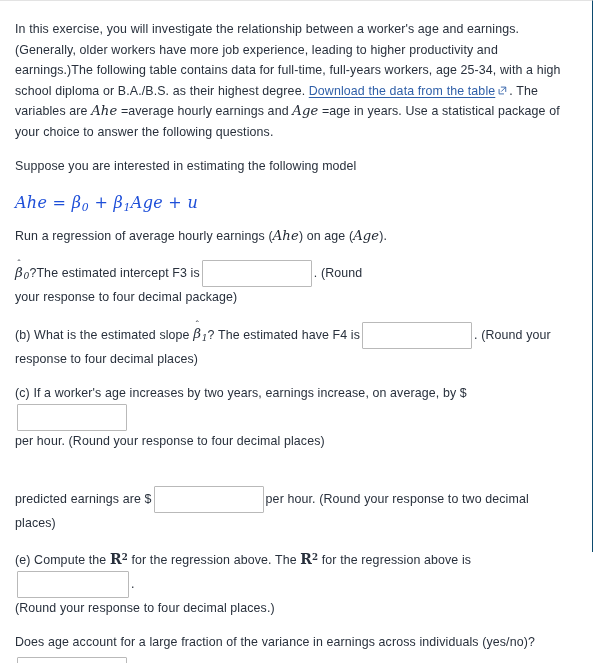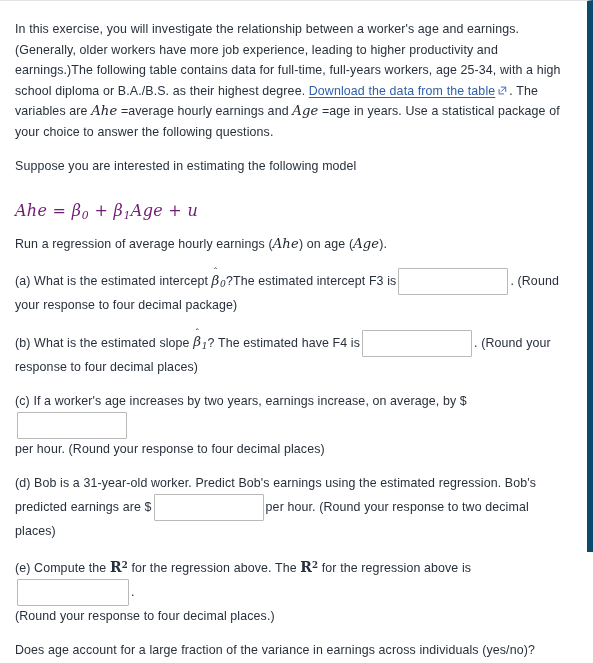--- a/index.html
+++ b/index.html
@@ -13,48 +13,48 @@
     font-family: "Liberation Sans", sans-serif;
     color: #28303c;
     overflow: hidden;
   }
   #page {
     position: relative;
     width: 593px;
     height: 552px;
     box-sizing: border-box;
     border-top: 1px solid #e3e3e3;
-    border-right: 6px solid #0c4a6e;
+    border-right: 1px solid #0c4a6e;
     background: #fff;
   }
   .content {
     padding: 18px 20px 0 15px;
   }
   p.para {
     margin: 0 0 14px 0;
     font-size: 12.4px;
     line-height: 20.5px;
     color: #28303c;
     letter-spacing: 0.01em;
   }
-  p.tight { margin-bottom: 24px; }
+  p.tight { margin-bottom: 16px; }
   .q { margin-bottom: 16px; }
   .math {
     font-family: "DejaVu Serif", "Liberation Serif", serif;
     font-style: italic;
     font-size: 13.2px;
     color: #1b232e;
     white-space: nowrap;
   }
   .eqline {
     margin: 2px 0 12px 0;
     font-family: "DejaVu Serif", "Liberation Serif", serif;
     font-style: italic;
     font-size: 16px;
-    color: #701a75;
+    color: #1d4ed8;
     letter-spacing: 0.3px;
   }
   .eqline .op { font-style: normal; }
   sub.s {
     font-size: 0.68em;
     font-style: italic;
     vertical-align: -0.28em;
     margin-left: 0.5px;
   }
   .bhat {
@@ -127,27 +127,27 @@
             <path d="M8.4 1.4 L3.6 6.2" fill="none" stroke="#2f5fa8" stroke-width="1"></path>
             <path d="M6.6 8.8 H1.2 V3.4" fill="none" stroke="#2f5fa8" stroke-width="1"></path>
           </svg></span><span>. The variables are </span><span class="math">Ahe</span><span> =average hourly earnings and </span><span class="math">Age</span><span> =age in years. Use a statistical package of your choice to answer the following questions.</span></p>
 
     <p class="para tight">Suppose you are interested in estimating the following model</p>
 
     <div class="eqline"><span>Ahe</span><span class="op"> = </span><span>β</span><sub class="s">0</sub><span class="op"> + </span><span>β</span><sub class="s">1</sub><span>Age</span><span class="op"> + </span><span>u</span></div>
 
     <p class="para"><span>Run a regression of average hourly earnings (</span><span class="math">Ahe</span><span>) on age (</span><span class="math">Age</span><span>).</span></p>
 
-    <p class="para q wrapline"><span>(a) What is the estimated intercept </span><span class="bhat"><span class="hat">ˆ</span><span>β</span><sub class="s">0</sub></span><span>?The estimated intercept F3 is</span><input class="ans w110" type="text" value="" placeholder="" style=""><span>. (Round</span><br><span>your response to four decimal package)</span></p>
+    <p class="para q wrapline"><span class="bhat"><span class="hat">ˆ</span><span>β</span><sub class="s">0</sub></span><span>?The estimated intercept F3 is</span><input class="ans w110" type="text" value="" placeholder="" style=""><span>. (Round</span><br><span>your response to four decimal package)</span></p>
 
     <p class="para q wrapline"><span>(b) What is the estimated slope </span><span class="bhat"><span class="hat">ˆ</span><span>β</span><sub class="s">1</sub></span><span>? The estimated have F4 is</span><input class="ans w110" type="text" value="" placeholder="" style=""><span>. (Round your</span><br><span>response to four decimal places)</span></p>
 
     <p class="para q wrapline"><span>(c) If a worker's age increases by two years, earnings increase, on average, by $</span><input class="ans w110" type="text" value="" placeholder="" style=""><br><span>per hour. (Round your response to four decimal places)</span></p>
 
-    <p class="para q wrapline"><span>(d) Bob is a 31-year-old worker. Predict Bob's earnings using the estimated regression. Bob's</span><br><span>predicted earnings are $</span><input class="ans w110" type="text" value="" placeholder="" style=""><span>per hour. (Round your response to two decimal places)</span></p>
+    <p class="para q wrapline"><br><span>predicted earnings are $</span><input class="ans w110" type="text" value="" placeholder="" style=""><span>per hour. (Round your response to two decimal places)</span></p>
 
     <p class="para q wrapline"><span>(e) Compute the </span><span class="rsq"><span>R</span><sup>2</sup></span><span> for the regression above. The </span><span class="rsq"><span>R</span><sup>2</sup></span><span> for the regression above is</span><input class="ans w112" type="text" value="" placeholder="" style=""><span>.</span><br><span>(Round your response to four decimal places.)</span></p>
 
     <p class="para" style="margin-bottom:4px;">Does age account for a large fraction of the variance in earnings across individuals (yes/no)?</p>
     <input class="ans w110" type="text" value="" placeholder="" style="">
 
   </div>
 </div>
 
 </body></html>

